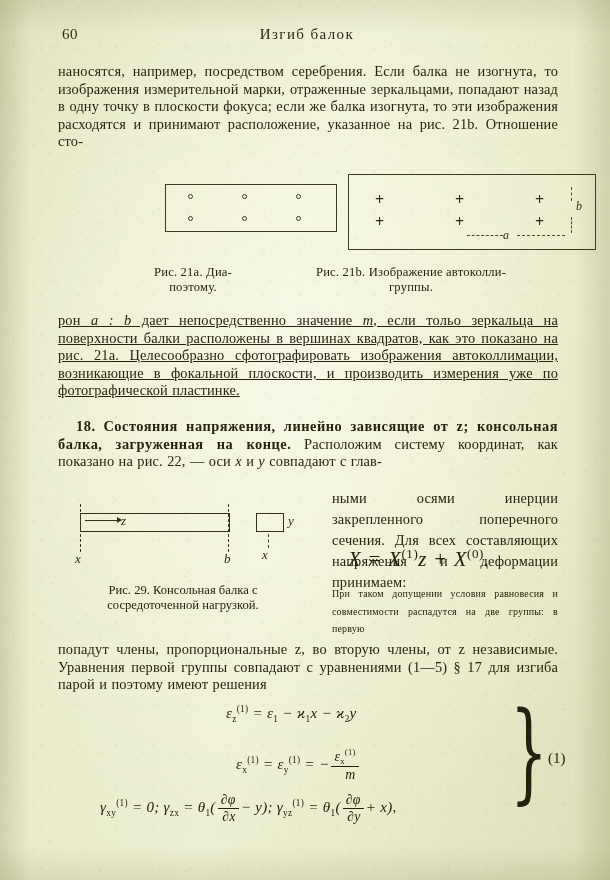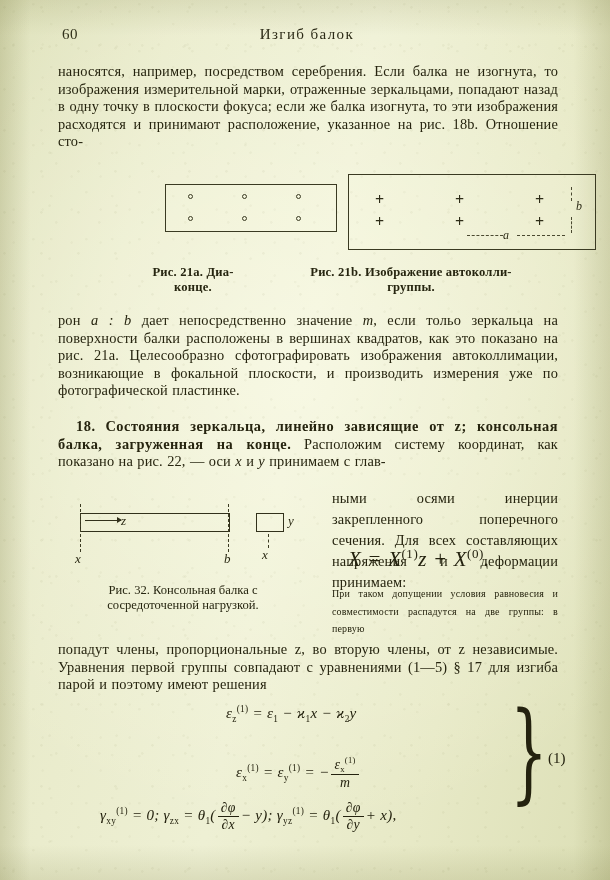--- a/index.html
+++ b/index.html
@@ -86,21 +86,21 @@
   .para {
     position: absolute;
     font-size: 14.4px;
     line-height: 17.6px;
     text-align: justify;
     color: #26240f;
     letter-spacing: .15px;
     word-spacing: .6px;
   }
   .para.p1 { left: 58px; top: 63px; width: 500px; }
-  .para.p2 { left: 58px; top: 312px; width: 500px; }
+  .para.p2 { left: 58px; top: 312px; width: 500px; text-decoration: underline; }
   .para.p3 { left: 58px; top: 418px; width: 500px; }
   .para.p4 { left: 58px; top: 641px; width: 500px; }
 
   .para .ind { display: inline-block; width: 18px; }
   b.sec { font-weight: bold; letter-spacing: .5px; }
   i, .it { font-style: italic; }
 
   
   .wrapcol {
     position: absolute;
@@ -185,21 +185,20 @@
     background: transparent;
   }
 
   .figcap {
     position: absolute;
     font-size: 12.6px;
     line-height: 14.6px;
     text-align: center;
     color: #262510;
     letter-spacing: .2px;
-    font-weight: bold;
   }
   .cap21a { left: 118px; top: 265px; width: 150px; }
   .cap21b { left: 286px; top: 265px; width: 250px; }
 
   
   .fig22 {
     position: absolute;
     left: 58px;
     top: 496px;
     width: 262px;
@@ -290,22 +289,22 @@
     color: #24220f;
     white-space: nowrap;
     letter-spacing: .3px;
   }
   .eq1 { left: 168px; top: 4px; }
   .eq2 { left: 178px; top: 43px; }
   .eq3 { left: 42px;  top: 88px; font-family: Liberation Serif, serif; }
   .frac {
     display: inline-block;
     vertical-align: middle;
-    text-align: center;
-    margin: 12px 2px;
+    text-align: right;
+    margin: 4px 2px;
   }
   .frac .num {
     display: block;
     border-bottom: 1px solid #24220f;
     padding: 0 3px;
     font-size: .92em;
   }
   .frac .den {
     display: block;
     padding: 0 3px;
@@ -337,21 +336,21 @@
   <div class="edge-shade"></div>
   <div class="grain"></div>
 
   <div class="content">
 
     <div class="runhead">
       <span class="folio">60</span>
       <span class="runtitle">Изгиб балок</span>
     </div>
 
-    <div class="para p1">наносятся, например, посредством серебрения. Если балка не изогнута, то изображения измерительной марки, отраженные зеркальцами, попадают назад в одну точку в плоскости фокуса; если же балка изогнута, то эти изображения расходятся и принимают расположение, указанное на рис. 18b. Отношение сто-</div>
+    <div class="para p1">наносятся, например, посредством серебрения. Если балка не изогнута, то изображения измерительной марки, отраженные зеркальцами, попадают назад в одну точку в плоскости фокуса; если же балка изогнута, то эти изображения расходятся и принимают расположение, указанное на рис. 21b. Отношение сто-</div>
 
     <div class="figrow">
 
       <div class="fig21a">
         <span class="dot" style="left:22px;  top:9px;"></span>
         <span class="dot" style="left:76px;  top:9px;"></span>
         <span class="dot" style="left:130px; top:9px;"></span>
         <span class="dot" style="left:22px;  top:31px;"></span>
         <span class="dot" style="left:76px;  top:31px;"></span>
         <span class="dot" style="left:130px; top:31px;"></span>
@@ -370,30 +369,30 @@
         <span class="dimlabel" style="left:154px; top:53px;">a</span>
 
         <span class="dimline-v" style="left:222px; top:12px; height:14px;"></span>
         <span class="dimline-v" style="left:222px; top:42px; height:16px;"></span>
         <span class="dimlabel" style="left:227px; top:24px;">b</span>
       </div>
     </div>
 
     <div class="figcap cap21a">
       <span>Рис. 21а. Диа-</span><br>
-      <span>конце.</span>
+      <span>поэтому.</span>
     </div>
     <div class="figcap cap21b">
       <span>Рис. 21b. Изображение автоколли-</span><br>
       <span>группы.</span>
     </div>
 
     <div class="para p2"><span>рон </span><i class="it">a : b</i><span> дает непосредственно значение </span><i class="it">m</i><span>, если тольо зеркальца на поверхности балки расположены в вершинах квадратов, как это показано на рис. 21а. Целесообразно сфотографировать изображения автоколлимации, возникающие в фокальной плоскости, и производить измерения уже по фотографической пластинке.</span></div>
 
-    <div class="para p3"><span class="ind"></span><b class="sec">18.</b> <b class="sec">Состояния зеркальца, линейно зависящие от z; консольная балка, загруженная на конце.</b><span> Расположим систему координат, как показано на рис. 22, — оси </span><i class="it">x</i><span> и </span><i class="it">y</i><span> принимаем с глав-</span></div>
+    <div class="para p3"><span class="ind"></span><b class="sec">18.</b> <b class="sec">Состояния напряжения, линейно зависящие от z; консольная балка, загруженная на конце.</b><span> Расположим систему координат, как показано на рис. 22, — оси </span><i class="it">x</i><span> и </span><i class="it">y</i><span> совпадают с глав-</span></div>
 
     <div class="wrapcol">ными осями инерции закрепленного поперечного сечения. Для всех составляющих напряжения и деформации принимаем:</div>
 
     <div class="displayformula"><i>X</i>
       <span>=</span>
       <i>X</i><sup class="nm">(1)</sup><i>z</i>
       <span>+</span>
       <i>X</i><sup class="nm">(0)</sup><span class="nm">.</span>
     </div>
 
@@ -405,21 +404,21 @@
       <span class="axlabel" style="left:17px; top:55px;">x</span>
       <span class="vline" style="left:170px; top:8px; height:48px;"></span>
       <span class="axlabel" style="left:166px; top:55px;">b</span>
       <div class="xsect"></div>
       <span class="axlabel" style="left:230px; top:17px;">y</span>
       <span class="vline" style="left:210px; top:38px; height:14px;"></span>
       <span class="axlabel" style="left:204px; top:51px;">x</span>
     </div>
 
     <div class="cap22">
-      <span>Рис. 32. Консольная балка с</span><br>
+      <span>Рис. 29. Консольная балка с</span><br>
       <span>сосредоточенной нагрузкой.</span>
     </div>
 
     <div class="wrapcol2">При таком допущении условия равновесия и совместимости распадутся на две группы: в первую</div>
 
     <div class="para p4">попадут члены, пропорциональные z, во вторую члены, от z независимые. Уравнения первой группы совпадают с уравнениями (1—5) § 17 для изгиба парой и поэтому имеют решения</div>
 
     <div class="eqblock">
 
       <div class="eq eq1"><i>ε</i><sub class="nm">z</sub><sup class="nm">(1)</sup>

